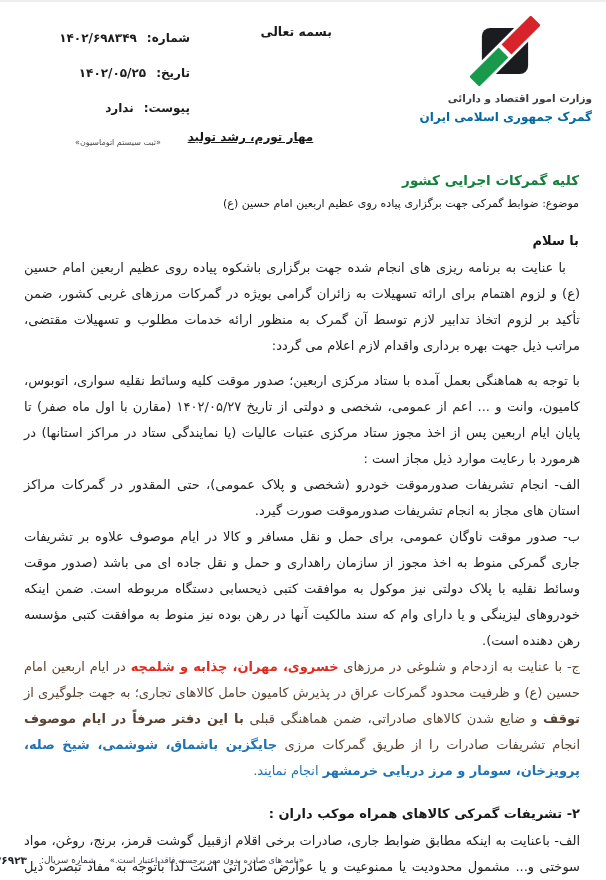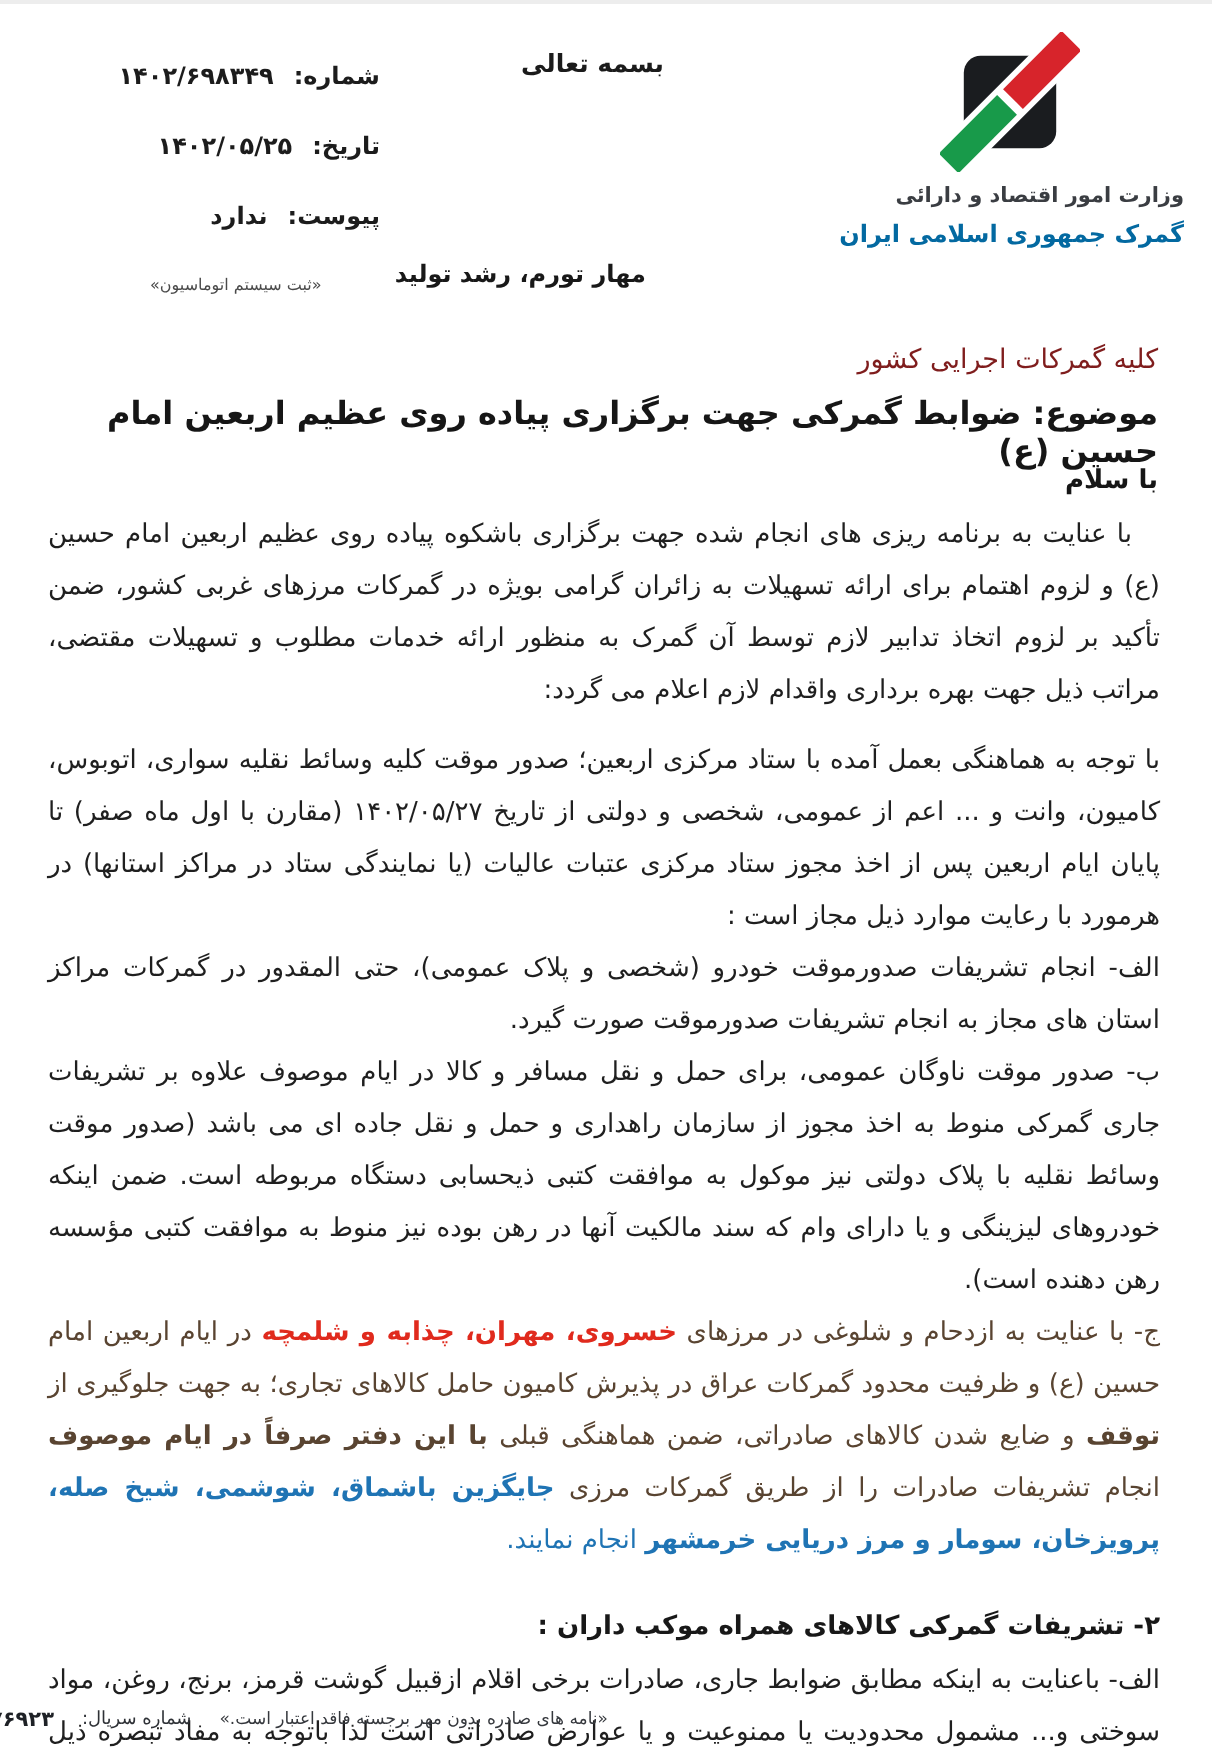--- a/index.html
+++ b/index.html
@@ -15,25 +15,25 @@
   .logo-block svg { display:block; margin:0 auto 6px auto; }
   .ministry-line1 { font-size:10.5px; color:#3a3d42; font-weight:600; margin-bottom:6px; }
   .ministry-line2 { font-size:12px; color:#0369a1; font-weight:600; }
   .bismillah { position:absolute; top:22px; left:208px; width:124px; text-align:right;
     font-size:12.5px; font-weight:bold; color:#1b1b1b; }
   .meta-block { position:absolute; top:26px; left:20px; width:170px; direction:rtl; }
   .meta-row { display:flex; gap:10px; font-size:12px; font-weight:600; color:#1c1c1c;
     margin-bottom:14px; line-height:21px; }
   .meta-label { white-space:nowrap; }
   .automation-note { position:absolute; top:136px; left:50px; font-size:8px; color:#4a4a4a;margin-left:25px; }
-  .slogan { position:absolute; top:128px; left:178px; width:145px; text-align:right;
-    font-size:12px; font-weight:bold; color:#181818; }
+  .slogan { position:absolute; top:128px; left:178px; width:145px; text-align:center;
+    font-size:12px; font-weight:bold; color:#181818;text-decoration:underline; }
   
-  .recipient { position:absolute; top:170px; right:27px; font-size:13.5px; font-weight:normal; color:#7f1d1d; }
-  .subject   { position:absolute; top:195px; right:27px; font-size:16px;  font-weight:bold; color:#161616; }
+  .recipient { position:absolute; top:170px; right:27px; font-size:13.5px; font-weight:bold; color:#15803d; }
+  .subject   { position:absolute; top:195px; right:27px; font-size:11px;  font-weight:normal; color:#161616; }
   .salutation{ position:absolute; top:231px; right:27px; font-size:13px;  font-weight:bold; color:#161616; }
   
   .letter-body { position:absolute; top:253px; right:26px; left:24px;
     font-size:13px; line-height:26px; color:#1f1f1f; text-align:justify; direction:rtl; }
   .letter-body p { margin:0; }
   .intro { text-indent:14px; margin-bottom:9px !important; }
   .sec-heading { font-weight:bold; color:#181818; margin:7px 0 1px 0 !important; }
   .sec2-heading { margin-top:17px !important; }
   .item { margin:0; }
   .jim { }

